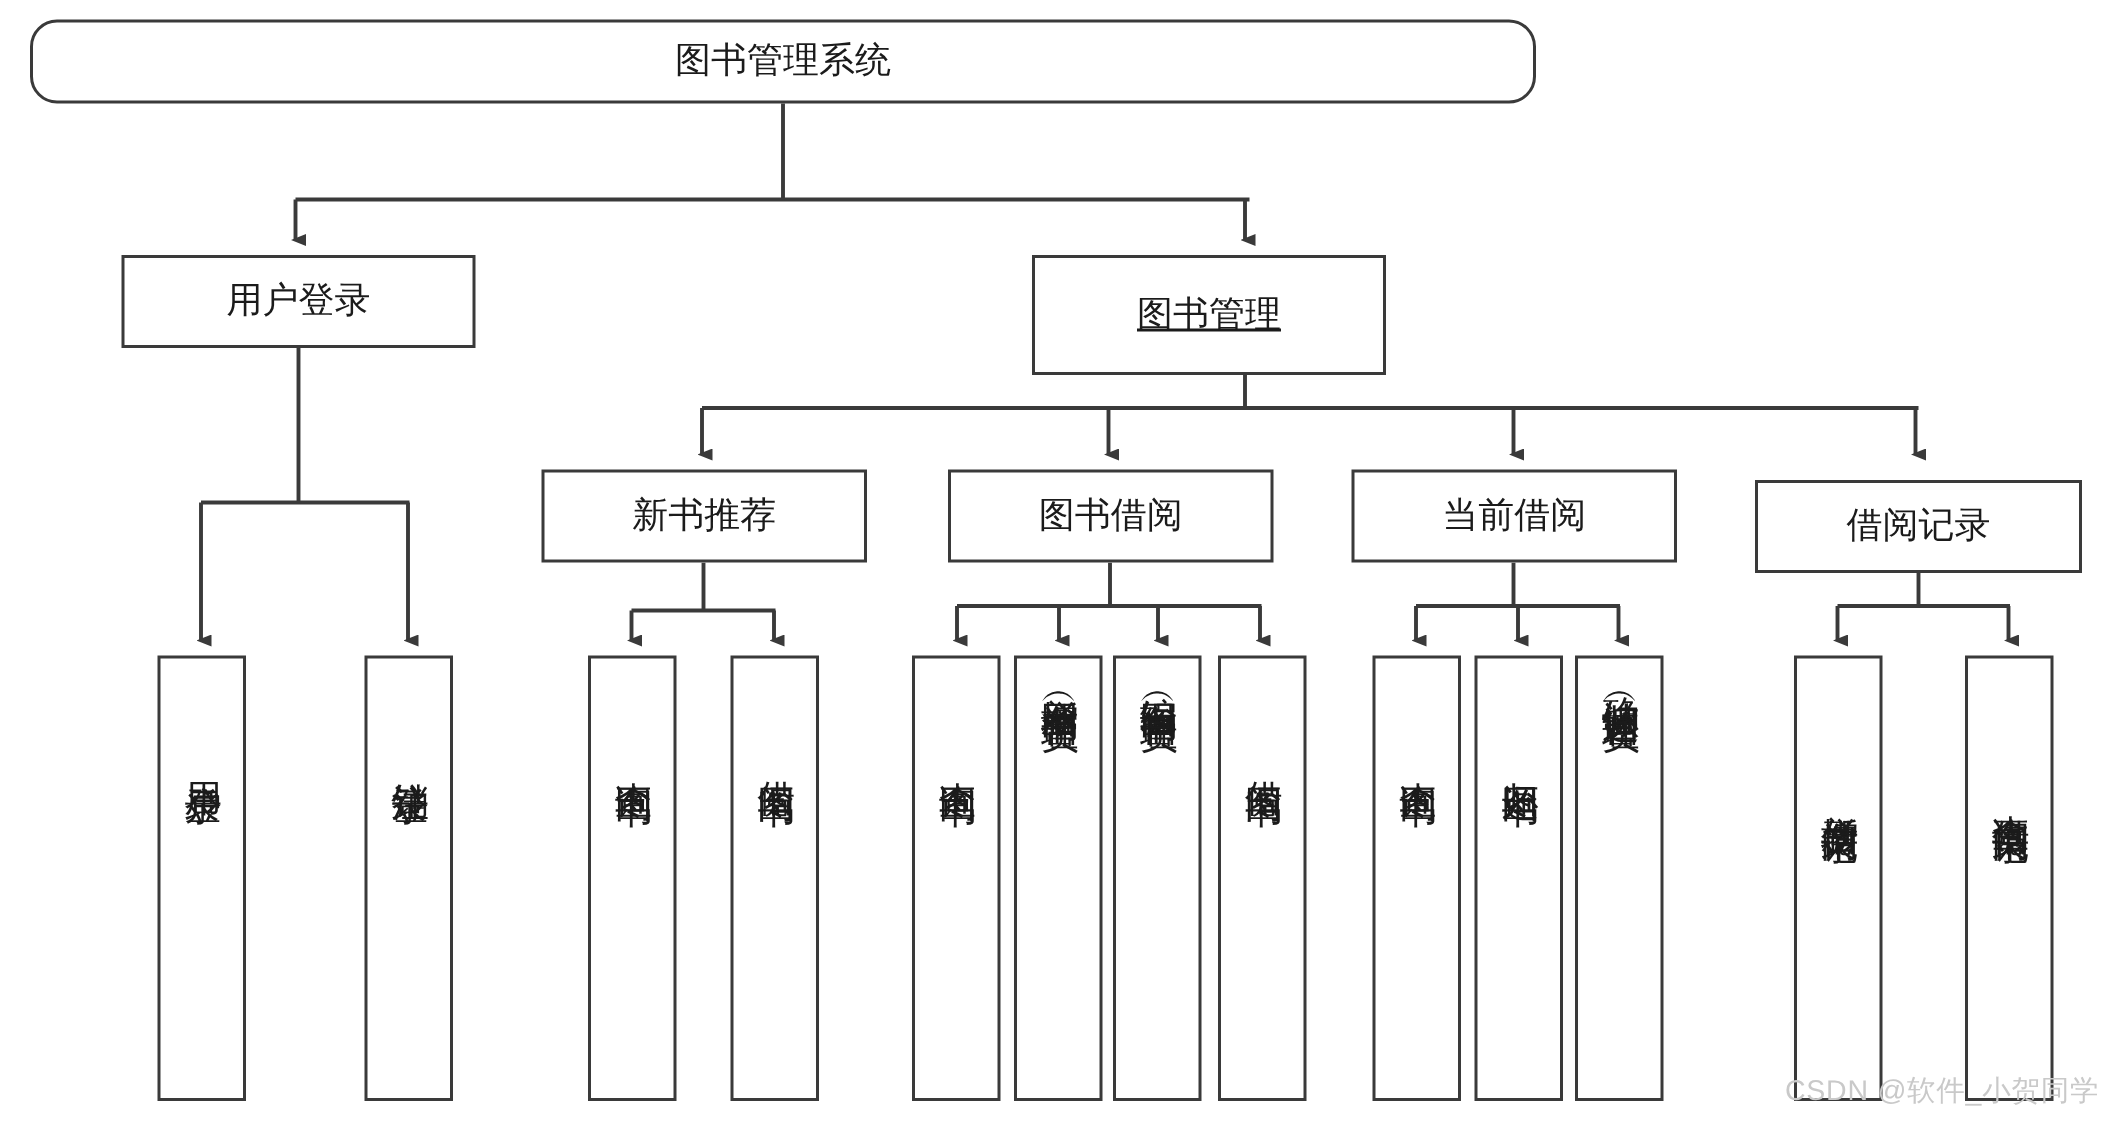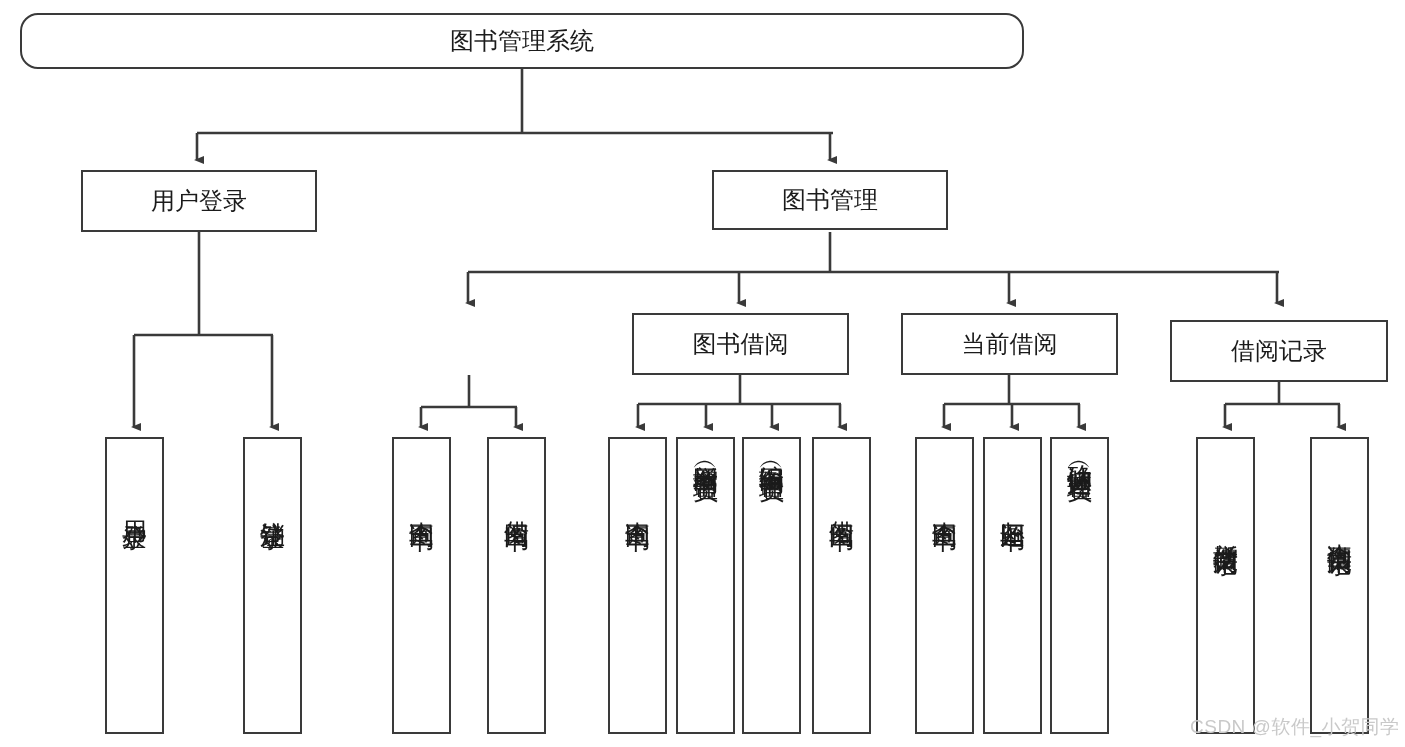--- a/index.html
+++ b/index.html
@@ -118,24 +118,27 @@
     </g>
   </svg>
 
   <div class="node node-root" style="left:20px;top:13px;width:1004px;height:56px;border-radius:18px;">
     <span class="label">图书管理系统</span>
   </div>
 
   <div class="node node-l2" style="left:81px;top:170px;width:236px;height:62px;">
     <span class="label">用户登录</span>
   </div>
-  <div class="node node-l2" style="left:712px;top:170px;width:236px;height:60px;">
+  <div class="node node-l2" style="left:688px;top:170px;width:236px;height:80px;text-decoration:underline;">
     <span class="label">图书管理</span>
   </div>
 
+  <div class="node node-l3" style="left:361px;top:313px;width:217px;height:62px;">
+    <span class="label">新书推荐</span>
+  </div>
   <div class="node node-l3" style="left:632px;top:313px;width:217px;height:62px;">
     <span class="label">图书借阅</span>
   </div>
   <div class="node node-l3" style="left:901px;top:313px;width:217px;height:62px;">
     <span class="label">当前借阅</span>
   </div>
   <div class="node node-l3" style="left:1170px;top:320px;width:218px;height:62px;">
     <span class="label">借阅记录</span>
   </div>
 

